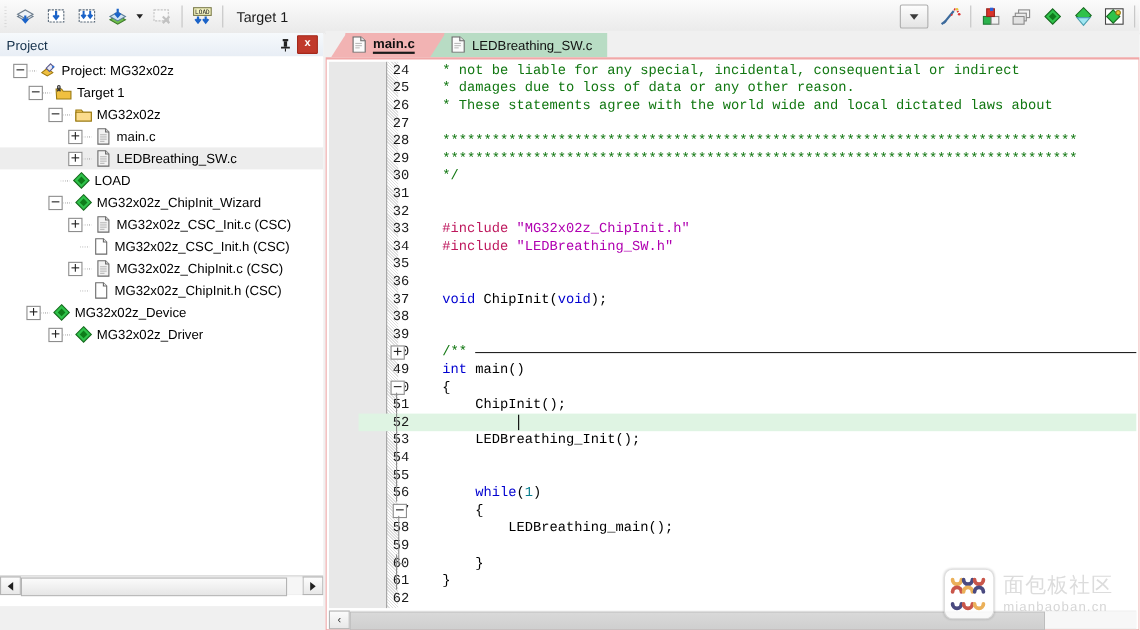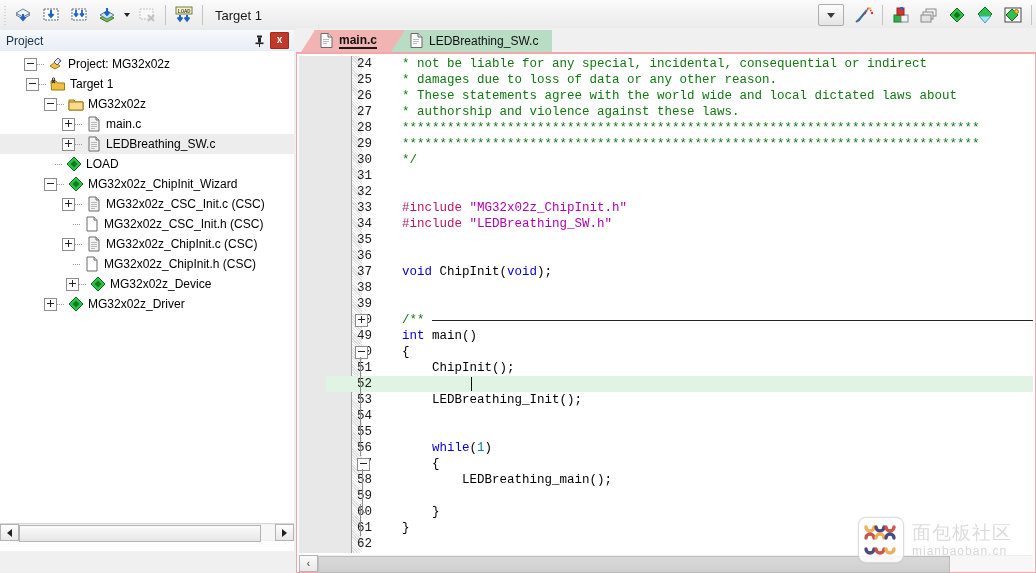--- a/index.html
+++ b/index.html
@@ -248,21 +248,21 @@
           <rect x="3" y="0.5" width="5" height="2" fill="#222"></rect>
           <rect x="4" y="2.5" width="3" height="5" fill="#222"></rect>
           <rect x="1.5" y="7.5" width="8" height="1.6" fill="#222"></rect>
           <rect x="5" y="9" width="1" height="3" fill="#222"></rect>
         </svg>
       </div>
       <div class="close-btn">x</div>
     </div>
 
     <div class="tree" id="tree">
-        <div class="trow" style="padding-left: 24px; text-align: right;">
+        <div class="trow" style="padding-left: 12px; text-align: right;">
           <div class="tog"></div>
           <div class="dots"></div>
           <div class="tico"><svg width="16" height="16" viewBox="0 0 16 16">
               <polygon points="2,10 7,6 12,10 7,13" fill="#f0c040" stroke="#a07a10"></polygon>
               <path d="M10 2 l3 3 -4 4 -3 -3 z" fill="#e8e8f5" stroke="#5a5a8a"></path>
               <path d="M11.5 5.5 l1.5 -1.5" stroke="#2b6fd8" stroke-width="1.5"></path>
             </svg></div>
           <div class="tlabel">Project: MG32x02z</div>
         </div>
         <div class="trow" style="padding-left: 26px;">
@@ -373,21 +373,21 @@
         </div>
         <div class="trow" style="padding-left: 62px;">
           <div class="togspace"></div>
           <div class="dots"></div>
           <div class="tico"><svg width="16" height="16" viewBox="0 0 16 16">
               <path d="M3 1 h7 l3 3 v11 h-10 z" fill="#ffffff" stroke="#6a6a6a"></path>
               <path d="M10 1 v3 h3" fill="#ececec" stroke="#6a6a6a"></path>
             </svg></div>
           <div class="tlabel">MG32x02z_ChipInit.h (CSC)</div>
         </div>
-        <div class="trow" style="padding-left: 66px;">
+        <div class="trow" style="padding-left: 24px;">
           <div class="tog plus"></div>
           <div class="dots"></div>
           <div class="tico"><svg width="16" height="16" viewBox="0 0 16 16">
               <polygon points="8,1 15,8 8,15 1,8" fill="#2fc24a" stroke="#146a1c"></polygon>
               <polygon points="8,4.5 11.5,8 8,11.5 4.5,8" fill="#0e7d1a"></polygon>
             </svg></div>
           <div class="tlabel">MG32x02z_Device</div>
         </div>
         <div class="trow" style="padding-left: 44px;">
           <div class="tog plus"></div>
@@ -454,21 +454,21 @@
       <div class="code-area">
         <div class="gutter"></div>
         <div class="foldcol">
           <div class="foldcol-stripe"></div>
         </div>
         <div class="gut-border"></div>
         <div class="lines" id="codelines">
             <div class="ln" style="top: 0px; position: absolute; left: 0px; width: 734px;"><span class="num">24</span><span class="txt"><span class="c-com">* not be liable for any special, incidental, consequential or indirect</span></span></div>
             <div class="ln" style="top: 16px; position: absolute; left: 0px; width: 734px;"><span class="num">25</span><span class="txt"><span class="c-com">* damages due to loss of data or any other reason.</span></span></div>
             <div class="ln" style="top: 32px; position: absolute; left: 0px; width: 734px;"><span class="num">26</span><span class="txt"><span class="c-com">* These statements agree with the world wide and local dictated laws about</span></span></div>
-            <div class="ln" style="top: 48px; position: absolute; left: 0px; width: 734px;"><span class="num">27</span><span class="txt"><span class="c-com">* authorship and violence against these laws.</span></span></div>
+            <div class="ln" style="top: 48px; position: absolute; left: 0px; width: 734px;"><span class="num">27</span></div>
             <div class="ln" style="top: 64px; position: absolute; left: 0px; width: 734px;"><span class="num">28</span><span class="txt"><span class="c-com">*****************************************************************************</span></span></div>
             <div class="ln" style="top: 80px; position: absolute; left: 0px; width: 734px;"><span class="num">29</span><span class="txt"><span class="c-com">*****************************************************************************</span></span></div>
             <div class="ln" style="top: 96px; position: absolute; left: 0px; width: 734px;"><span class="num">30</span><span class="txt"><span class="c-com">*/</span></span></div>
             <div class="ln" style="top: 112px; position: absolute; left: 0px; width: 734px;"><span class="num">31</span><span class="txt"></span></div>
             <div class="ln" style="top: 128px; position: absolute; left: 0px; width: 734px;"><span class="num">32</span><span class="txt"></span></div>
             <div class="ln" style="top: 144px; position: absolute; left: 0px; width: 734px;"><span class="num">33</span><span class="txt"><span class="c-pre">#include </span><span class="c-str">"MG32x02z_ChipInit.h"</span></span></div>
             <div class="ln" style="top: 160px; position: absolute; left: 0px; width: 734px;"><span class="num">34</span><span class="txt"><span class="c-pre">#include </span><span class="c-str">"LEDBreathing_SW.h"</span></span></div>
             <div class="ln" style="top: 176px; position: absolute; left: 0px; width: 734px;"><span class="num">35</span><span class="txt"></span></div>
             <div class="ln" style="top: 192px; position: absolute; left: 0px; width: 734px;"><span class="num">36</span><span class="txt"></span></div>
             <div class="ln" style="top: 208px; position: absolute; left: 0px; width: 734px;"><span class="num">37</span><span class="txt"><span class="c-kw">void</span><span> ChipInit(</span><span class="c-kw">void</span><span>);</span></span></div>

